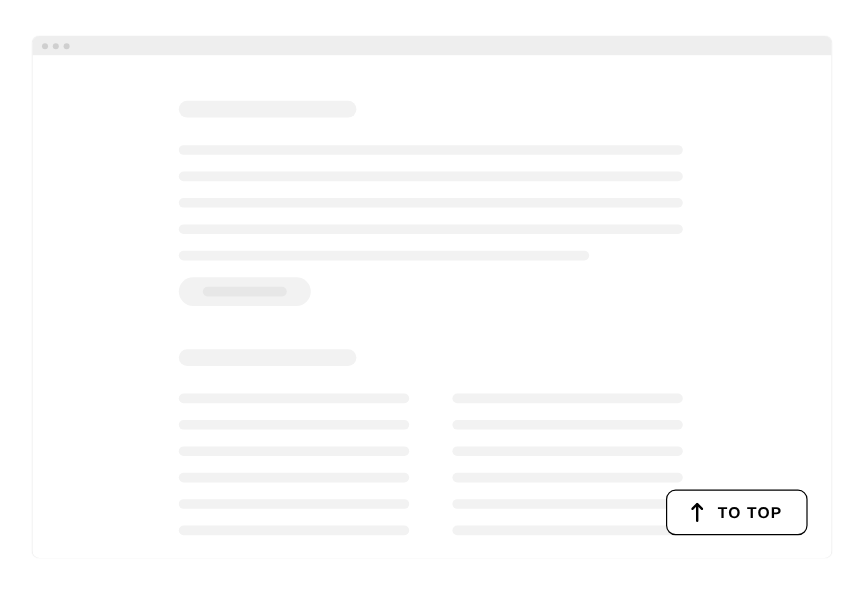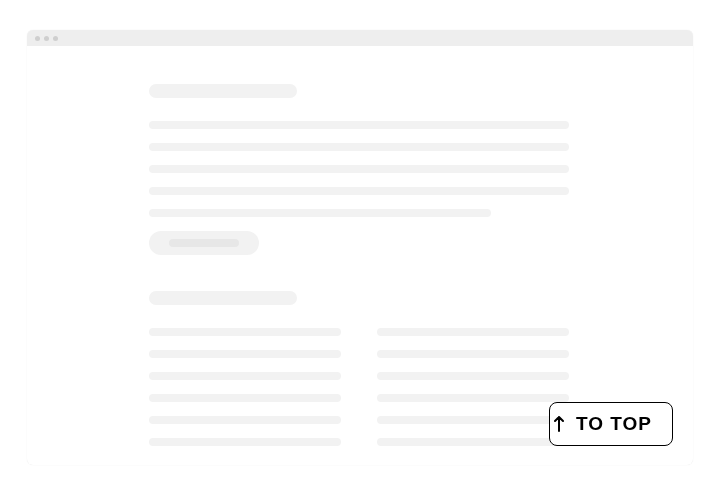--- a/index.html
+++ b/index.html
@@ -92,26 +92,26 @@
       width: 192px;
       margin-bottom: 0;
     }
     .to-top-button {
       position: absolute;
       bottom: 54px;
       right: 47px;
       background: #ffffff;
       border: 1.5px solid #000000;
       border-radius: 8px;
-      padding: 10px 20px 10px 4px;
+      padding: 10px 20px 10px 20px;
       display: flex;
       align-items: center;
       gap: 12px;
       cursor: pointer;
-      font-size: 19px;
+      font-size: 13px;
       font-weight: 700;
       letter-spacing: 1px;
       color: #000000;
     }
     .arrow-up {
       width: 10px;
       height: 16px;
       display: flex;
       align-items: center;
       justify-content: center;

